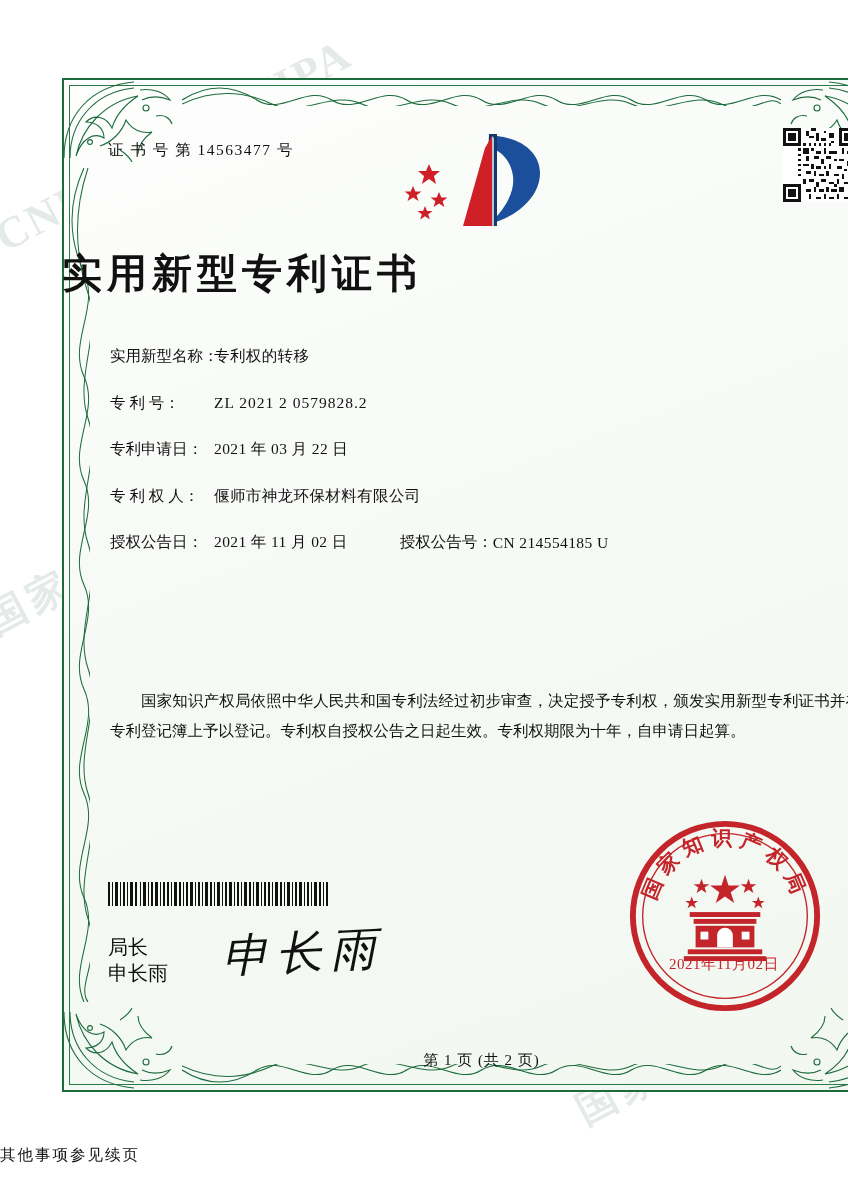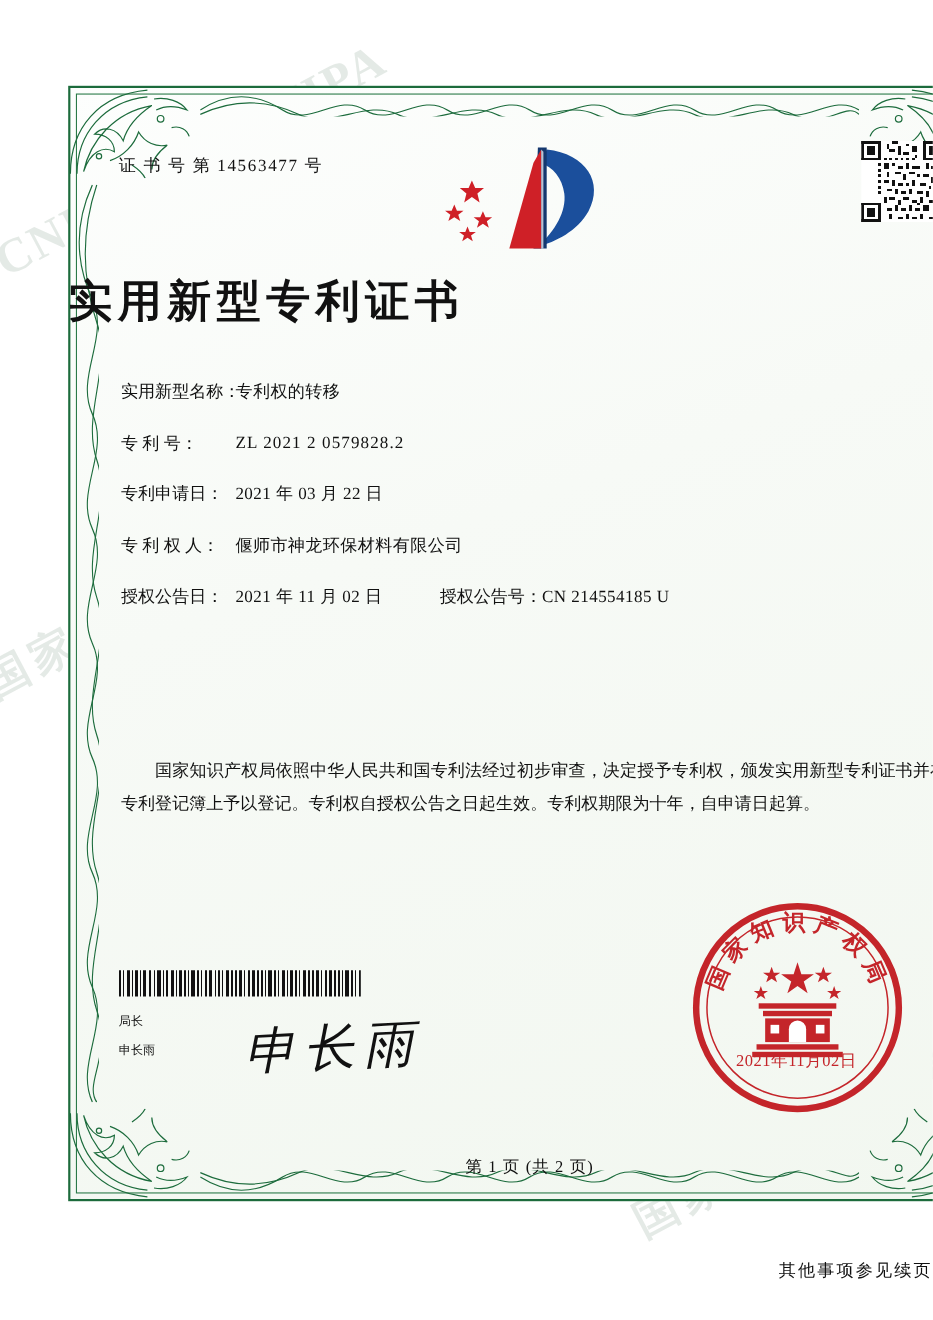--- a/index.html
+++ b/index.html
@@ -196,22 +196,22 @@
     bottom: 186px;
     width: 220px;
     height: 24px;
   }
   .barcode svg { display:block; width:100%; height:100%; }
 
   
   .director {
     position: absolute;
     left: 46px;
-    bottom: 124px;
-    font-size: 11px;
+    bottom: 106px;
+    font-size: 20px;
     line-height: 26px;
     color: #111;
   }
   .signature {
     position: absolute;
     left: 160px;
     bottom: 108px;
     font-size: 46px;
     color: #111;
     font-family: "Liberation Serif", serif;
@@ -249,21 +249,21 @@
     text-align: center;
     font-size: 15px;
     color: #111;
     letter-spacing: 1px;
   }
 
   .footnote {
     position: absolute;
     left: 0; right: 0;
     top: 1145px;
-    text-align: right;
+    text-align: left;
     font-size: 15.5px;
     color: #111;
     letter-spacing: 2px;
     z-index: 6;
   }
 </style>
 </head>
 <body>
 
 <div class="watermark-layer">

